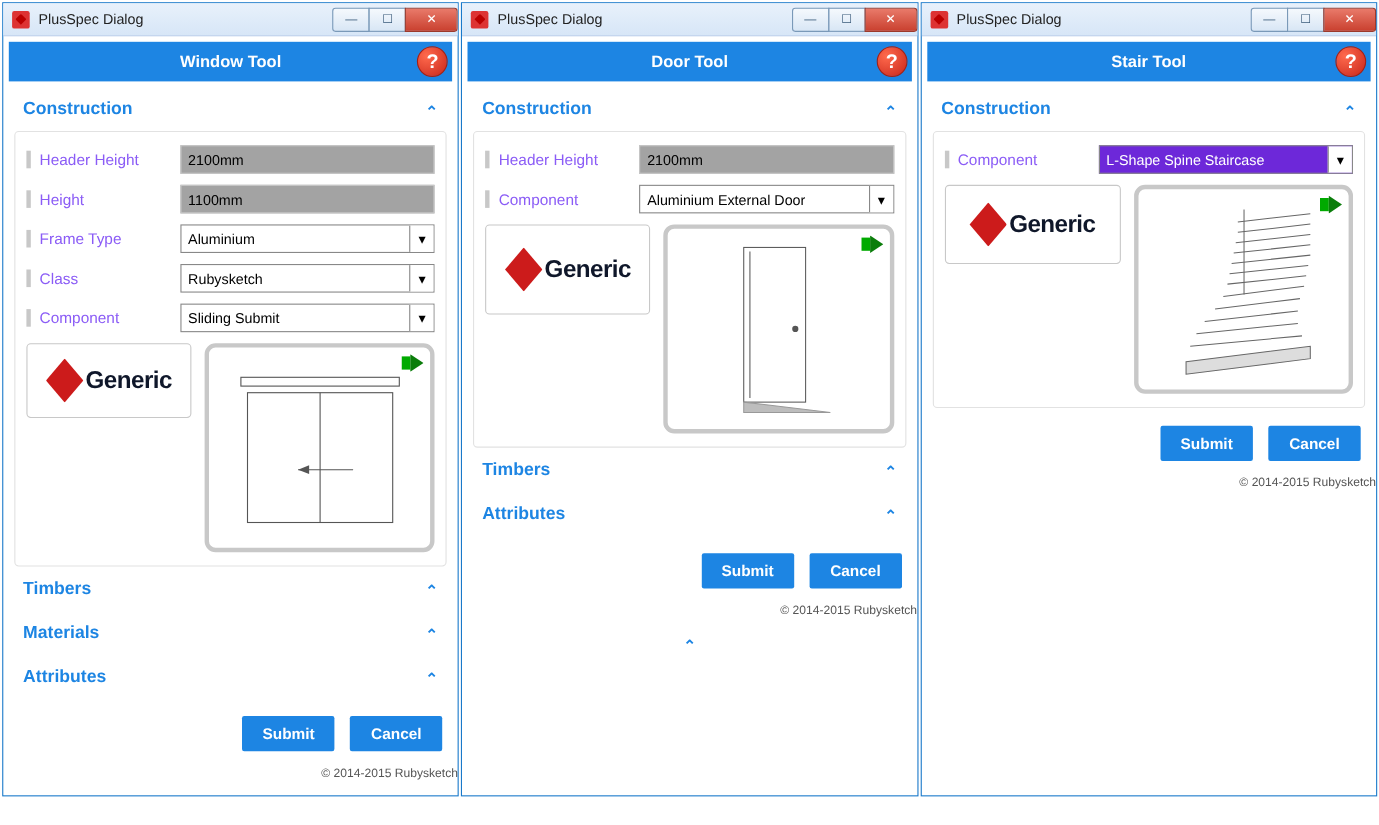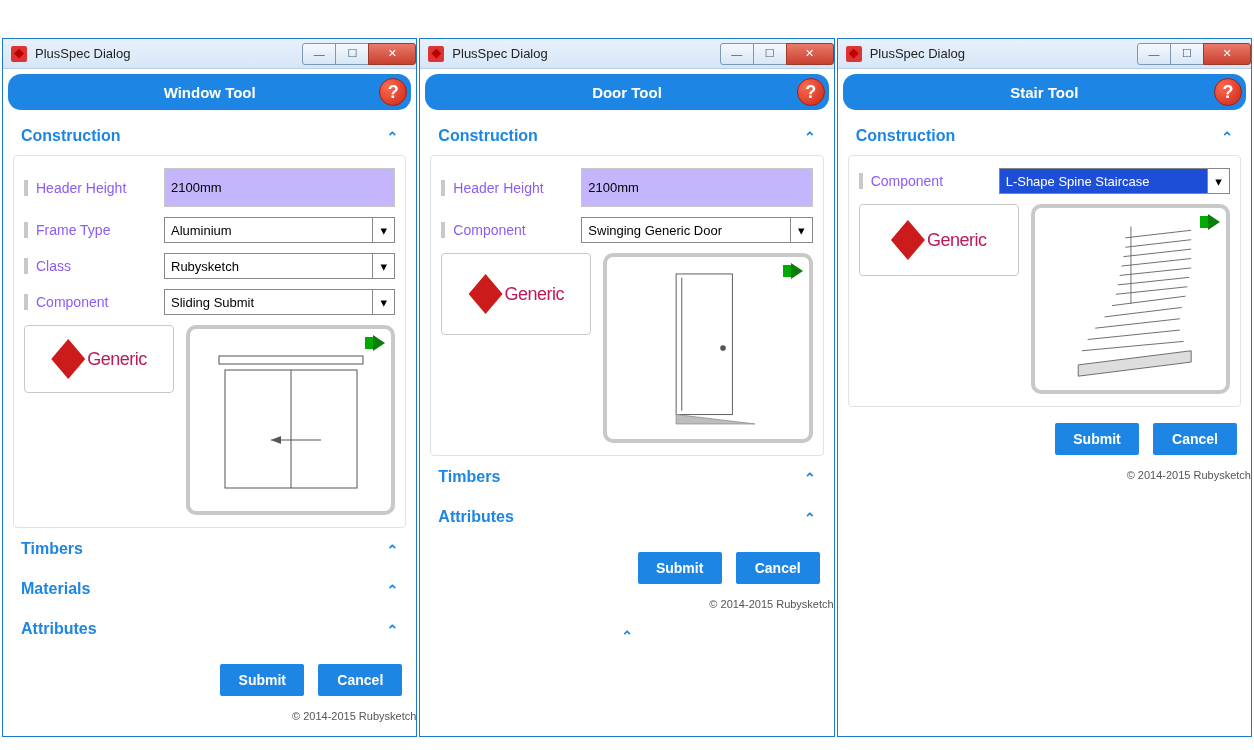--- a/index.html
+++ b/index.html
@@ -10,21 +10,20 @@
     display: flex;
     gap: 2px;
     padding: 2px;
   }
   .dialog {
     width: 416px;
     border: 1px solid #1979ca;
     background: #fff;
     display: flex;
     flex-direction: column;
-    margin-top: 36px;
   }
   
   .titlebar {
     height: 30px;
     background: linear-gradient(#e8f1fb, #d7e6f7);
     border-bottom: 1px solid #b8ceea;
     display: flex;
     align-items: center;
     padding: 0 0 0 8px;
   }
@@ -64,21 +63,21 @@
     color: #fff;
     border-color: #9c3a2c;
     border-top-right-radius: 3px; border-bottom-right-radius: 3px;
     width: 48px;
   }
   
   .tool-header {
     margin: 5px;
     height: 36px;
     background: #1d85e3;
-    border-radius: 13px;
+    border-radius: 0;
     display: flex;
     align-items: center;
     justify-content: center;
     position: relative;
     color: #fff;
     font-weight: 600;
     font-size: 15px;
   }
   .help-icon {
     position: absolute;
@@ -122,39 +121,39 @@
   }
   .field-label {
     width: 140px;
     border-left: 4px solid #c8c8c8;
     padding-left: 8px;
     color: #8b5cf6;
     font-size: 14px;
   }
   .field-input {
     flex: 1;
-    height: 39px;
+    height: 26px;
     border: 1px solid #c8c8c8;
     padding: 0 6px;
     font-size: 13px;
-    background: #c4b5fd;
+    background: #a3a3a3;
   }
   .field-select {
     flex: 1;
     height: 26px;
     border: 1px solid #888;
     padding: 0 24px 0 6px;
     font-size: 13px;
     background: #fff;
     position: relative;
     display: flex;
     align-items: center;
   }
   .field-select.highlighted {
-    background: #1d4ed8;
+    background: #6d28d9;
     color: #fff;
   }
   .select-caret {
     position: absolute;
     right: 0; top: 0;
     width: 22px; height: 100%;
     border-left: 1px solid #888;
     display: flex; align-items: center; justify-content: center;
     background: #fff;
     color: #000;
@@ -175,23 +174,24 @@
   }
   .brand-box.wide { width: 160px; }
   .brand-inner { display: flex; align-items: center; gap: 2px; }
   .diamond {
     width: 34px; height: 40px;
     background: #cc1b1b;
     clip-path: polygon(50% 0, 100% 50%, 50% 100%, 0 50%);
   }
   .brand-text {
     font-family: Arial, sans-serif;
-    font-size: 18px;
-    color: #be185d;
+    font-size: 22px;
+    color: #0f172a;
     letter-spacing: -0.5px;
+    font-weight: bold;
   }
   .preview-box {
     flex: 1;
     border: 4px solid #c8c8c8;
     border-radius: 10px;
     background: #fff;
     padding: 8px;
     position: relative;
     min-height: 160px;
     display: flex;
@@ -260,20 +260,24 @@
       <span>Construction</span>
       <span class="chevron">⌃</span>
     </div>
 
     <div class="section-content">
       <div class="field-row">
         <div class="field-label">Header Height</div>
         <input class="field-input" value="2100mm" style="">
       </div>
       <div class="field-row">
+        <div class="field-label">Height</div>
+        <input class="field-input" value="1100mm" style="">
+      </div>
+      <div class="field-row">
         <div class="field-label">Frame Type</div>
         <div class="field-select">
           <span>Aluminium</span>
           <span class="select-caret">▾</span>
         </div>
       </div>
       <div class="field-row">
         <div class="field-label">Class</div>
         <div class="field-select">
           <span>Rubysketch</span>
@@ -357,21 +361,21 @@
     </div>
 
     <div class="section-content">
       <div class="field-row">
         <div class="field-label">Header Height</div>
         <input class="field-input" value="2100mm" style="">
       </div>
       <div class="field-row">
         <div class="field-label">Component</div>
         <div class="field-select">
-          <span>Swinging Generic Door</span>
+          <span>Aluminium External Door</span>
           <span class="select-caret">▾</span>
         </div>
       </div>
 
       <div class="preview-row">
         <div class="brand-box" style="height:82px;">
           <div class="brand-inner">
             <div class="diamond"></div>
             <span class="brand-text">Generic</span>
           </div>

